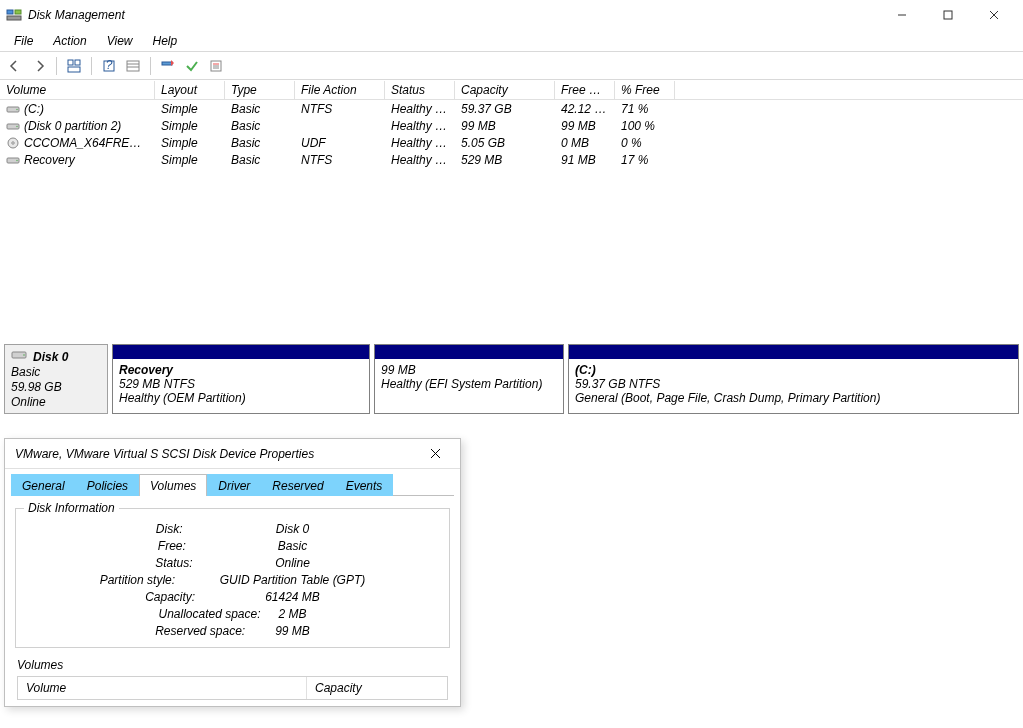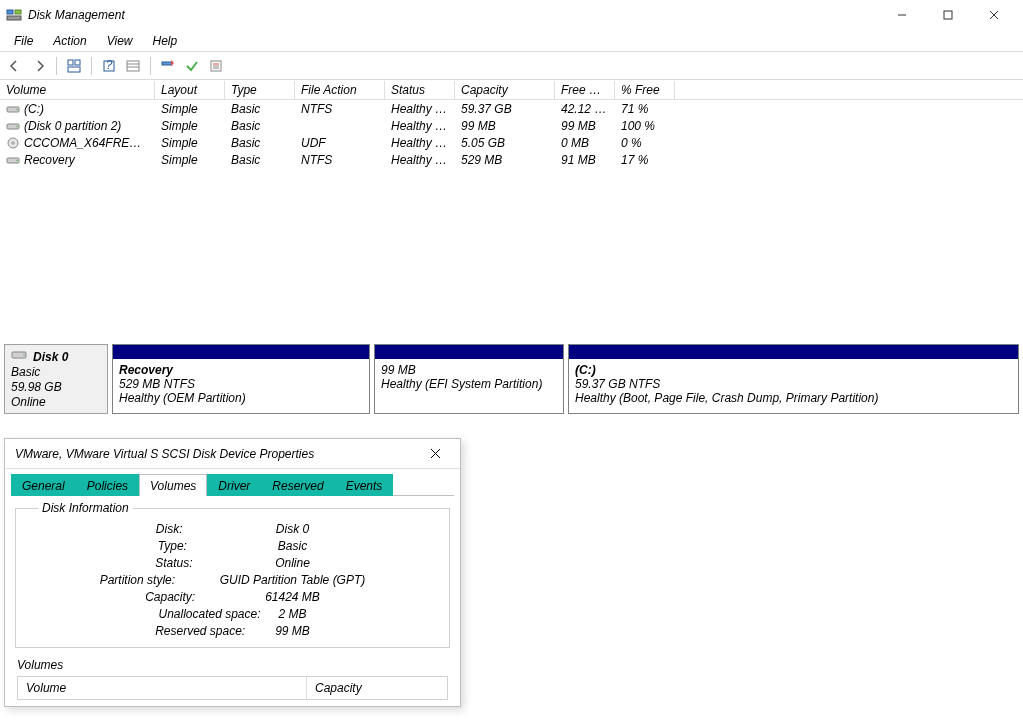--- a/index.html
+++ b/index.html
@@ -48,25 +48,25 @@
 .part .ptxt { padding: 4px 6px 2px 6px; }
 .part .pline { font-size: 12px; }
 .part .pbold { font-weight: 700; }
 
 
 .dialog { position: absolute; left: 4px; top: 433px; width: 457px; background: #fff; border: 1px solid #bfbfbf; box-shadow: 3px 3px 8px rgba(0,0,0,.15); }
 .dlg-title { display: flex; align-items: center; height: 30px; padding: 0 10px; border-bottom: 1px solid #e0e0e0; }
 .dlg-title .dtxt { flex: 1; }
 .dlg-title .dclose { width: 30px; height: 28px; display: inline-flex; align-items: center; justify-content: center; }
 .dlg-tabs { display: flex; align-items: flex-end; padding: 4px 6px 0 6px; gap: 0; }
-.dlg-tab { padding: 4px 10px 3px 10px; border: 1px solid transparent; border-bottom: none; background: #14b8a6; position: relative; top: 1px; cursor: default; }
+.dlg-tab { padding: 4px 10px 3px 10px; border: 1px solid transparent; border-bottom: none; background: #7dd3fc; position: relative; top: 1px; cursor: default; }
 .dlg-tab.active { border-color: #bfbfbf; background: #fff; z-index: 2; }
 .dlg-body { border-top: 1px solid #bfbfbf; margin: 0 6px; padding: 6px 2px; }
 .groupbox { border: 1px solid #d0d0d0; margin: 6px 2px 10px 2px; padding: 10px 10px 6px 10px; position: relative; }
-.groupbox .gtitle { position: absolute; top: -8px; left: 22px; background: #fff; padding: 0 4px; }
+.groupbox .gtitle { position: absolute; top: -8px; left: 8px; background: #fff; padding: 0 4px; }
 .info-row { display: flex; margin: 3px 0; justify-content: center; }
 .info-row .k { width: 120px; }
 .vlabel { margin: 6px 4px 4px 4px; }
 .vbl-table-head { display: flex; border: 1px solid #d0d0d0; margin: 0 4px; }
 .vbl-table-head .vcol { flex: 1; padding: 4px 8px; border-right: 1px solid #e0e0e0; }
 .vbl-table-head .vcol:last-child { border-right: none; }
 </style>
 </head>
 <body>
 
@@ -279,21 +279,21 @@
             <div class="pline pbold"></div>
             <div class="pline">99 MB</div>
             <div class="pline">Healthy (EFI System Partition)</div>
           </div>
         </div>
         <div class="part" style="flex:1">
           <div class="stripe"></div>
           <div class="ptxt">
             <div class="pline pbold">(C:)</div>
             <div class="pline">59.37 GB NTFS</div>
-            <div class="pline">Healthy (Boot, Page File, Crash Dump, Primary Partition)</div>
+            <div class="pline">General (Boot, Page File, Crash Dump, Primary Partition)</div>
           </div>
         </div>
       </div>
     </div>
 
     <div class="dialog" style="top:98px">
       <div class="dlg-title">
         <span class="dtxt">VMware, VMware Virtual S SCSI Disk Device Properties</span>
         <span class="dclose">
             <svg width="11" height="11" viewBox="0 0 11 11">
@@ -311,21 +311,21 @@
         <span class="dlg-tab">Events</span>
       </div>
       <div class="dlg-body">
         <div class="groupbox">
           <span class="gtitle">Disk Information</span>
           <div class="info-row">
               <span class="k">Disk:</span>
               <span>Disk  0</span>
             </div>
           <div class="info-row">
-              <span class="k">Type:</span>
+              <span class="k">Free:</span>
               <span>Basic</span>
             </div>
           <div class="info-row">
               <span class="k">Status:</span>
               <span>Online</span>
             </div>
           <div class="info-row">
               <span class="k">Partition style:</span>
               <span>GUID Partition Table (GPT)</span>
             </div>

